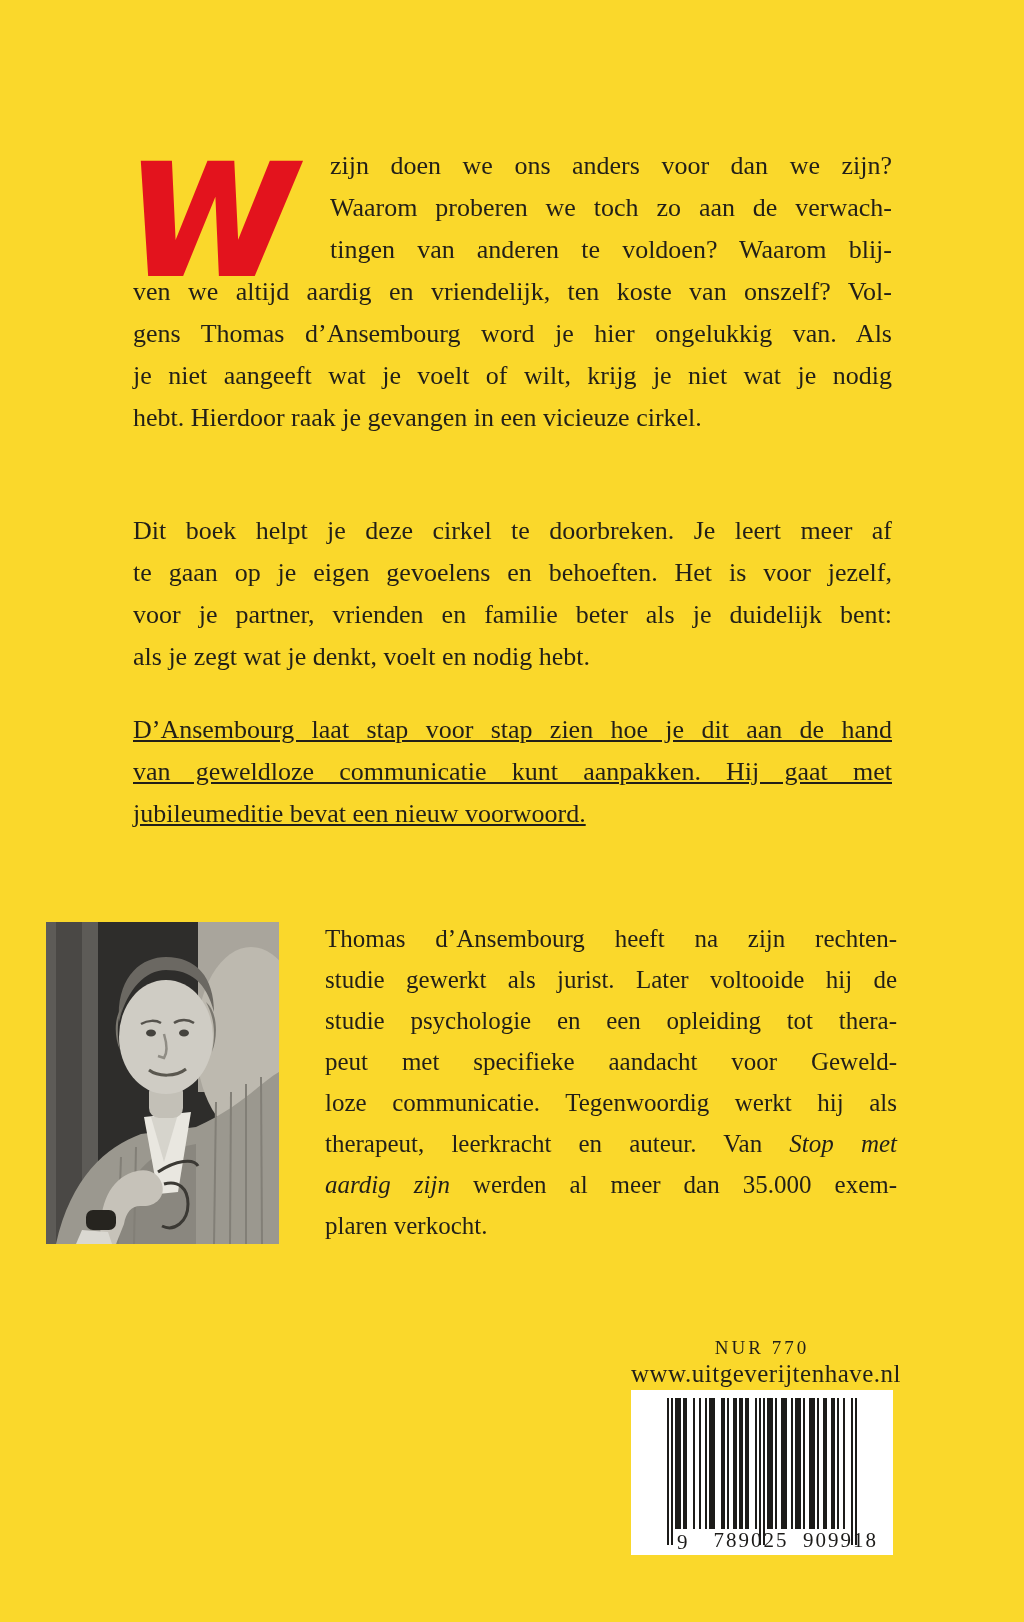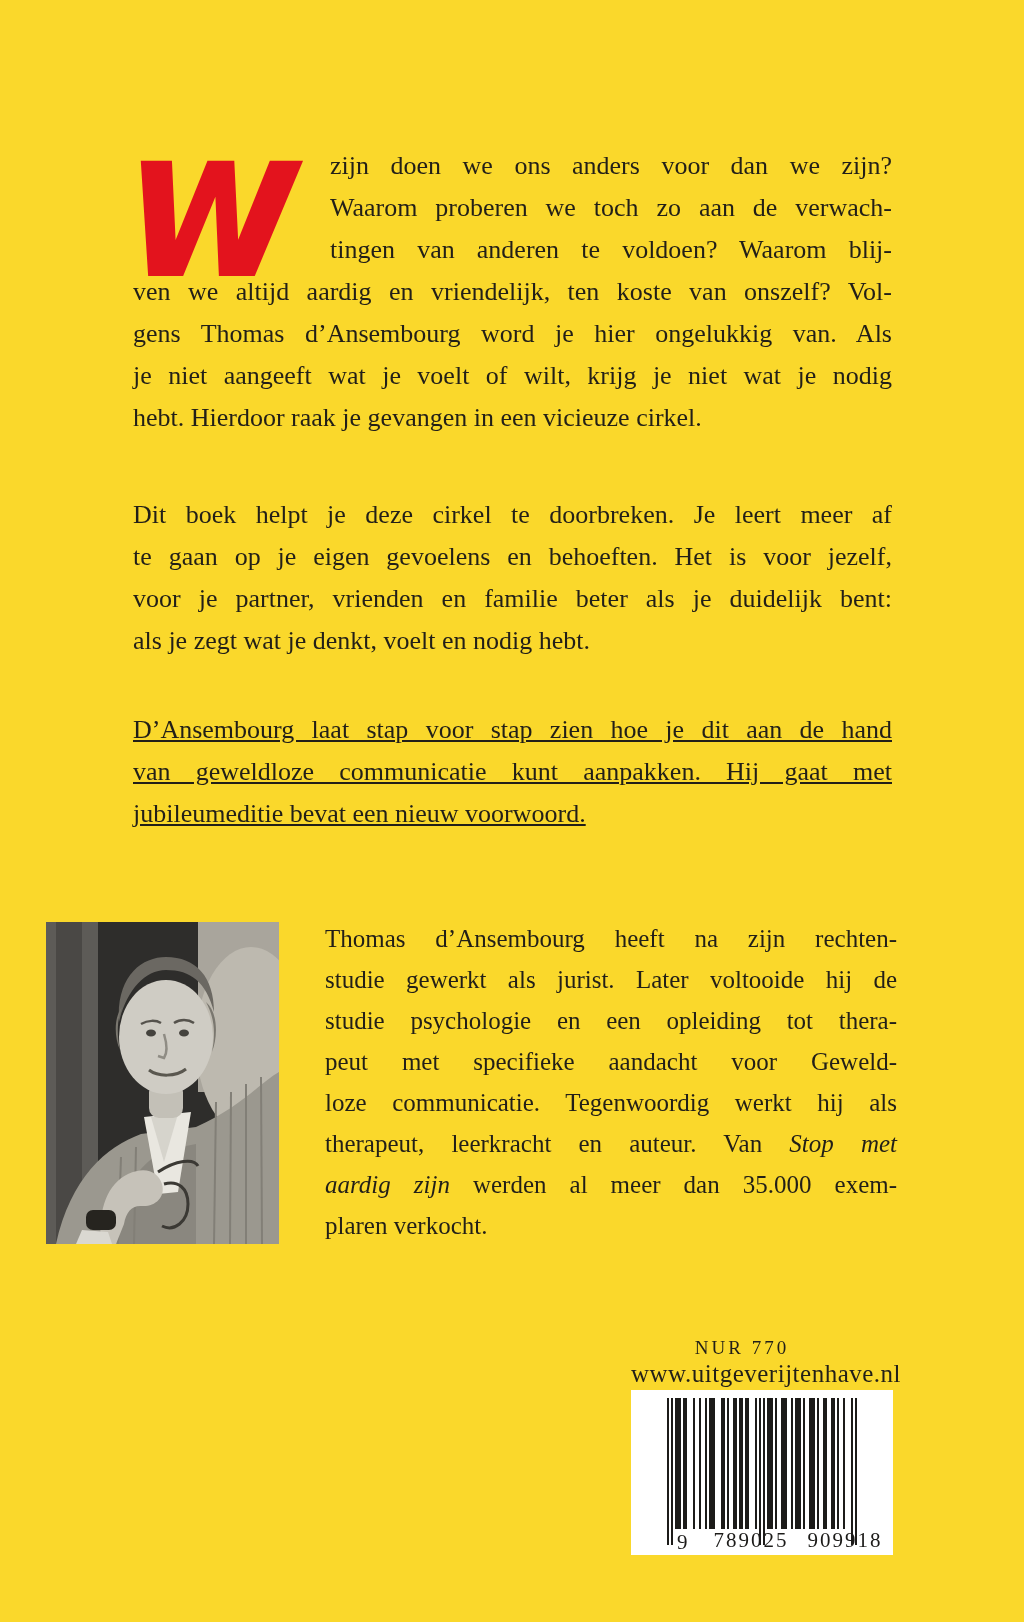--- a/index.html
+++ b/index.html
@@ -19,21 +19,21 @@
     font-weight:bold;font-style:italic;
     font-size:210px;line-height:210px;
     color:#e3131d;
     transform:scaleX(0.92);
     transform-origin:left center;
     letter-spacing:0;
   }
   
   .para{position:absolute;left:133px;width:759px;}
   #p1{top:145px;}
-  #p2{top:494px;}
+  #p2{top:510px;}
   #p3{top:709px;text-decoration:underline;}
   .ln{
     height:42px;line-height:42px;
     font-size:26px;
     text-align:justify;text-align-last:justify;
     white-space:nowrap;
   }
   .ln.ind{padding-left:197px;}
   .ln.last{text-align:left;text-align-last:left;}
   
@@ -42,21 +42,21 @@
     width:233px;height:322px;
     background:#2e2d2b;
   }
   #photo svg{display:block;width:233px;height:322px;}
   
   #bio{position:absolute;left:325px;top:918px;width:572px;}
   #bio .ln{height:41px;line-height:41px;font-size:25px;}
   .it{font-style:italic;}
   
   #footer{
-    position:absolute;left:631px;top:1336px;width:222px;
+    position:absolute;left:631px;top:1336px;width:262px;
     text-align:center;
   }
   #nur{
     font-size:19px;line-height:24px;
     letter-spacing:3px;
   }
   #site{
     font-size:25px;line-height:27px;
     letter-spacing:0.5px;
     text-align:right;
@@ -77,21 +77,21 @@
   }
   .bc-digit{
     position:absolute;
     font-size:21px;line-height:21px;
     color:#1c1b19;
     bottom:4px;
     letter-spacing:2px;
   }
   #bcd-first{left:46px;width:22px;text-align:left;bottom:2px;letter-spacing:0;}
   #bcd-left{left:78px;width:84px;text-align:center;}
-  #bcd-right{left:172px;width:84px;text-align:center;}
+  #bcd-right{left:172px;width:84px;text-align:left;}
 </style>
 </head>
 <body>
 
 <div id="cover">
 
   <div id="dropcap">w</div>
 
   <div class="para" id="p1">
     <div class="ln ind">zijn doen we ons anders voor dan we zijn?</div>

